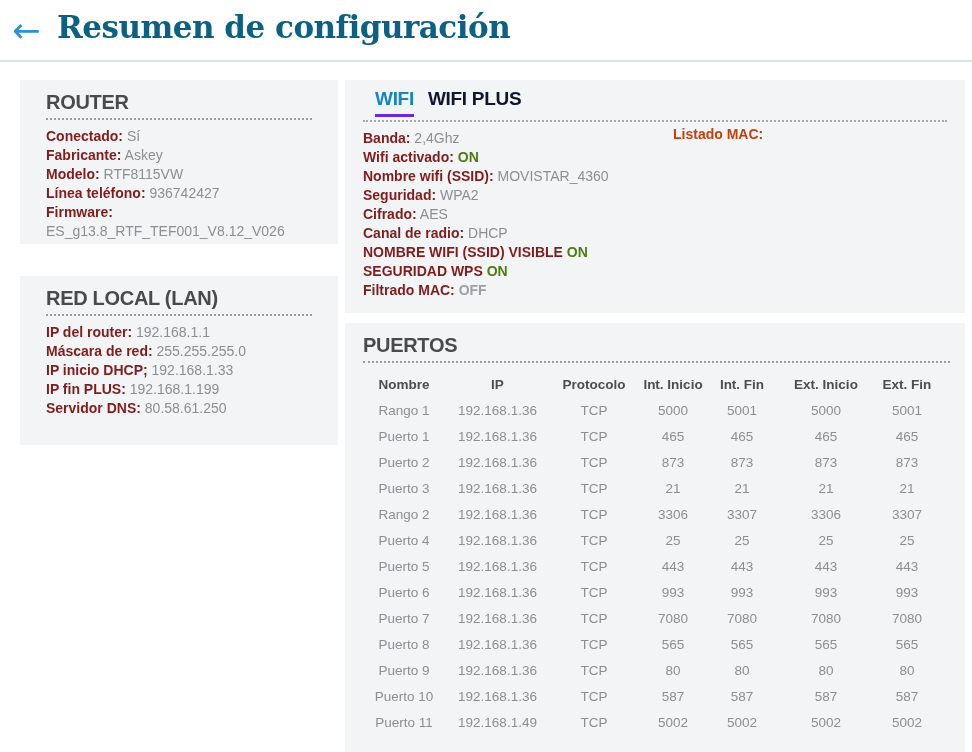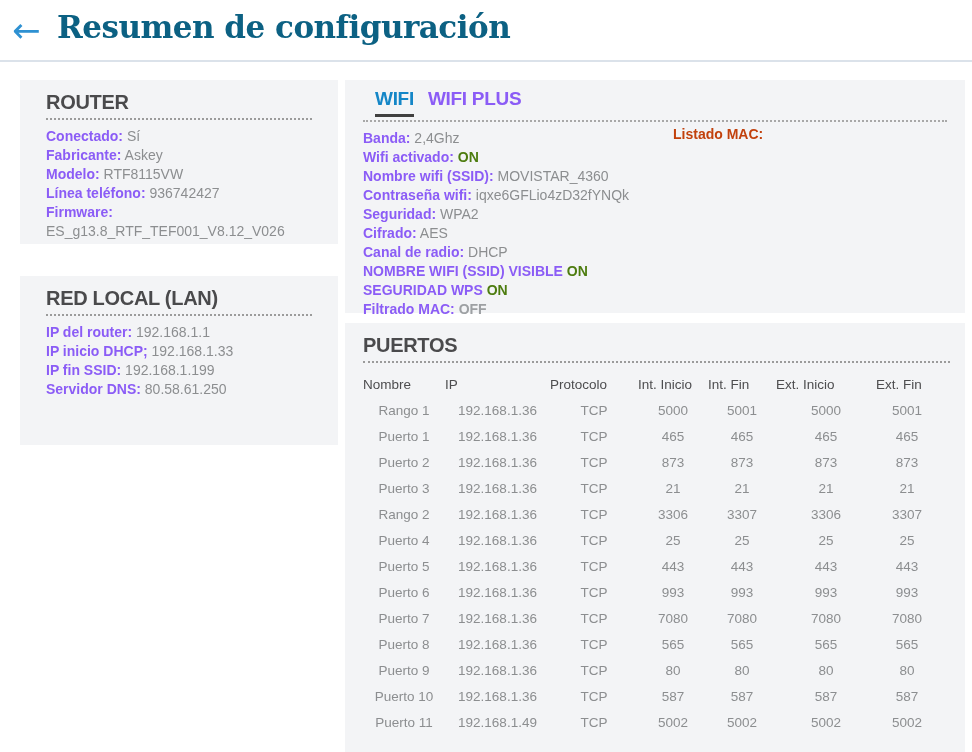--- a/index.html
+++ b/index.html
@@ -35,54 +35,54 @@
     letter-spacing: -0.3px;
     border-bottom: 2px dotted #9b9b9b;
   }
   .router-box { left: 20px; top: 80px;  width: 318px; height: 164px; padding: 11px 26px; }
   .lan-box    { left: 20px; top: 276px; width: 318px; height: 169px; padding: 11px 26px; }
   .wifi-box   { left: 345px; top: 80px; width: 620px; height: 233px; padding: 6px 18px; }
   .ports-box  { left: 345px; top: 323px; width: 620px; height: 429px; padding: 11px 15px 0 18px; }
 
   
   .kv { font-size: 14px; line-height: 19px; color: #8c8e90; }
-  .kv b { color: #8b5cf6; font-weight: bold; }
+  .kv b { color: #7f1d1d; font-weight: bold; }
   .val-on  { color: #4d7c0f; font-weight: bold; }
   .val-off { color: #9da0a3; font-weight: bold; text-align: center; }
 
   
   .tabs {
     padding: 2px 0 6px 12px;
     border-bottom: 2px dotted #a8a8a8;
     margin-bottom: 7px;
   }
   .tab {
     display: inline-block;
     font-size: 19px; font-weight: bold; letter-spacing: -0.3px;
-    color: #8b5cf6; cursor: pointer;
+    color: #0f172a; cursor: pointer;
     margin-right: 14px; padding-bottom: 4px;
     position: relative; top: 0;
   }
   .tab.active {
     color: #1486c7;
-    border-bottom: 3px solid #404040;
+    border-bottom: 3px solid #6d28d9;
     margin-bottom: -9px;
   }
   .mac-label {
     position: absolute; left: 328px; top: 46px;
     font-size: 14px; font-weight: bold; color: #c2410c;
   }
 
   
   table.ports {
     border-collapse: collapse; table-layout: fixed;
     margin-top: 8px; font-size: 13.5px;
   }
   table.ports th {
-    color: #4d4d4f; font-weight: normal; text-align: left;
+    color: #4d4d4f; font-weight: bold; text-align: center;
     height: 26px; padding: 0;
   }
   table.ports td {
     color: #8c8e90; text-align: center;
     height: 26px; padding: 0;
   }
   .c1 { width: 82px; }  .c2 { width: 105px; } .c3 { width: 88px; }
   .c4 { width: 70px; }  .c5 { width: 68px; }  .c6 { width: 100px; }
   .c7 { width: 62px; }
 </style>
@@ -105,33 +105,33 @@
         <div class="kv"><b>Modelo:</b> <span>RTF8115VW</span></div>
         <div class="kv"><b>Línea teléfono:</b> <span>936742427</span></div>
         <div class="kv"><b>Firmware:</b> <span>ES_g13.8_RTF_TEF001_V8.12_V026</span></div>
       </div>
   </section>
 
   <section class="box lan-box">
     <h2>RED LOCAL (LAN)</h2>
     <div id="lan-list">
         <div class="kv"><b>IP del router:</b> <span>192.168.1.1</span></div>
+        <div class="kv"><b>Máscara de red:</b> <span>255.255.255.0</span></div>
         <div class="kv"><b>IP inicio DHCP;</b> <span>192.168.1.33</span></div>
-        <div class="kv"><b>IP fin SSID:</b> <span>192.168.1.199</span></div>
+        <div class="kv"><b>IP fin PLUS:</b> <span>192.168.1.199</span></div>
         <div class="kv"><b>Servidor DNS:</b> <span>80.58.61.250</span></div>
       </div>
   </section>
 
   <section class="box wifi-box">
     <div class="tabs" id="wifi-tabs"><span class="tab active">WIFI</span><span class="tab">WIFI PLUS</span></div>
     <div id="wifi-list">
         <div class="kv"><b>Banda:</b> <span>2,4Ghz</span></div>
         <div class="kv"><b>Wifi activado:</b> <span class="val-on">ON</span></div>
         <div class="kv"><b>Nombre wifi (SSID):</b> <span>MOVISTAR_4360</span></div>
-        <div class="kv"><b>Contraseña wifi:</b> <span>iqxe6GFLio4zD32fYNQk</span></div>
         <div class="kv"><b>Seguridad:</b> <span>WPA2</span></div>
         <div class="kv"><b>Cifrado:</b> <span>AES</span></div>
         <div class="kv"><b>Canal de radio:</b> <span>DHCP</span></div>
         <div class="kv"><b>NOMBRE WIFI (SSID) VISIBLE</b> <span class="val-on">ON</span></div>
         <div class="kv"><b>SEGURIDAD WPS</b> <span class="val-on">ON</span></div>
         <div class="kv"><b>Filtrado MAC:</b> <span class="val-off">OFF</span></div>
       </div>
     <div class="mac-label">Listado MAC:</div>
   </section>
 

